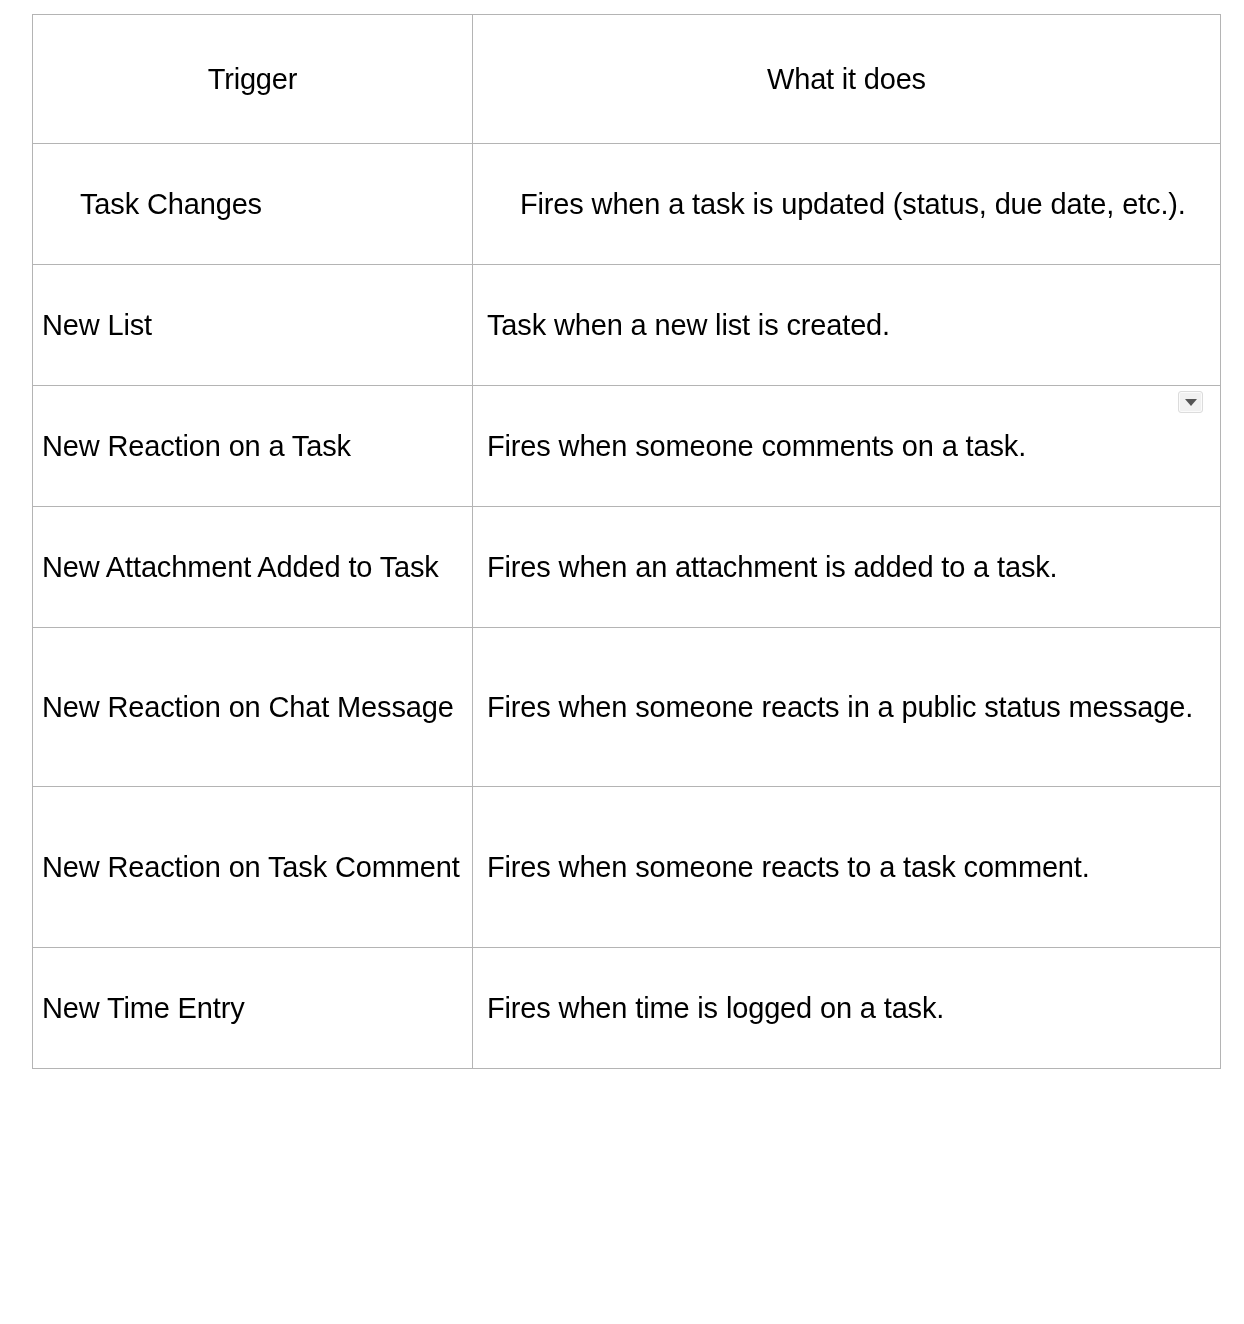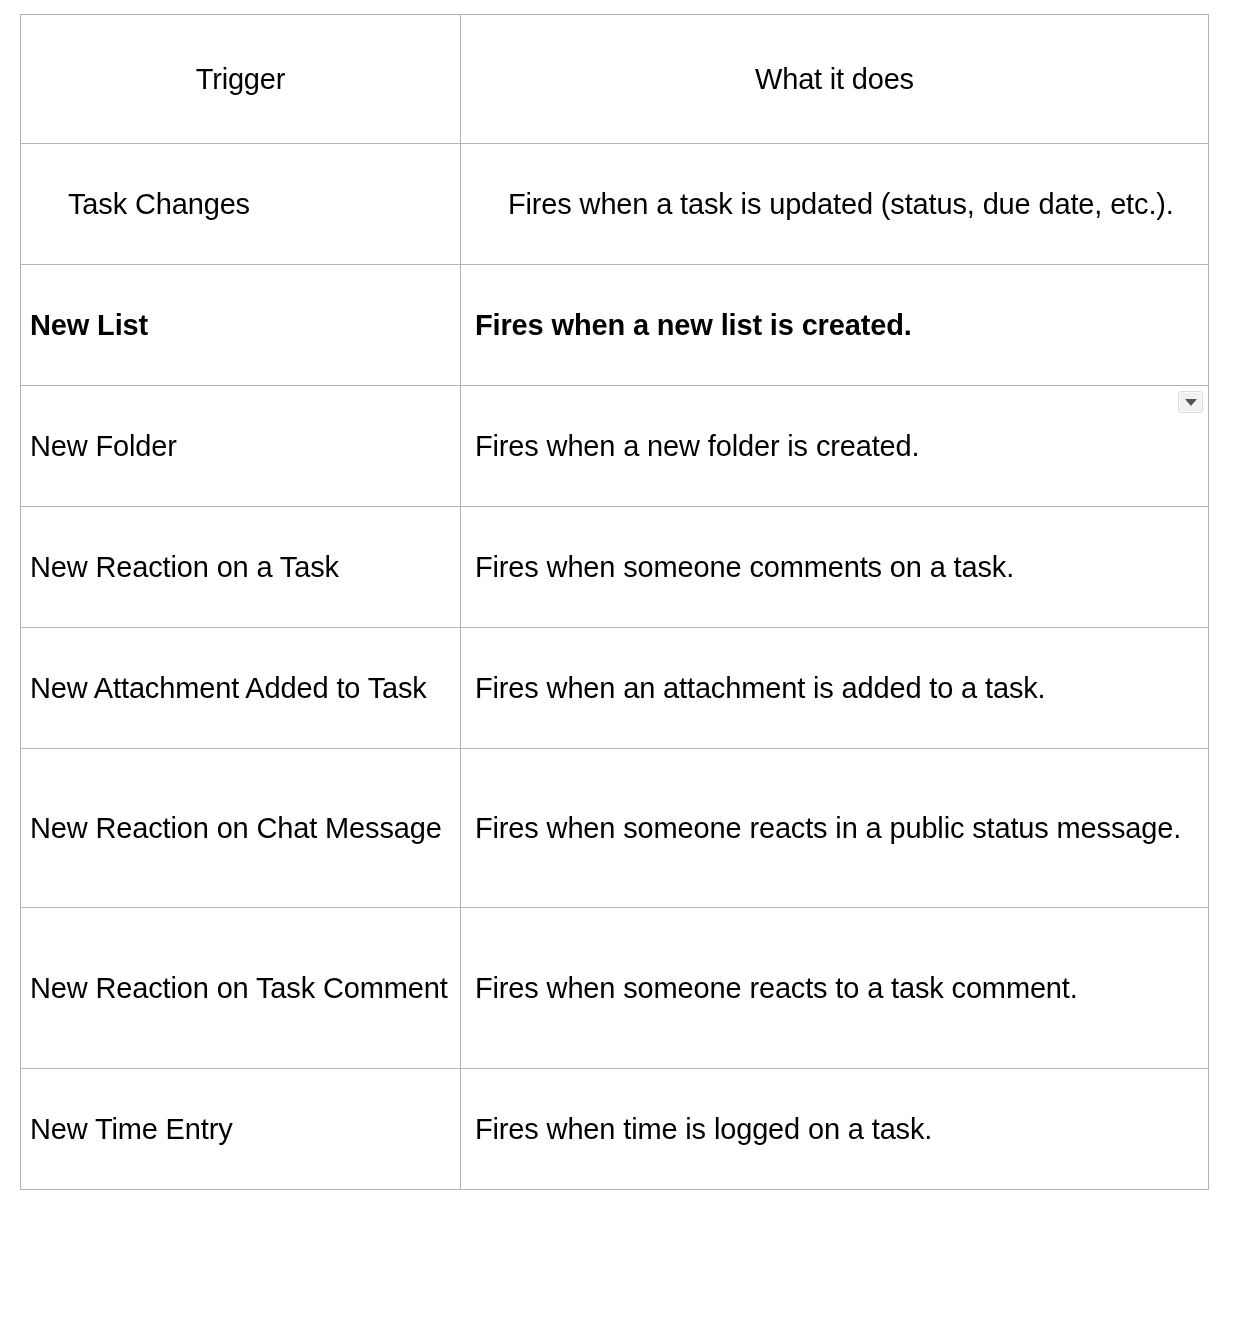--- a/index.html
+++ b/index.html
@@ -17,21 +17,21 @@
 
   #page {
     position: relative;
     width: 1244px;
     height: 1324px;
     background: #ffffff;
   }
 
   table.trigger-table {
     position: absolute;
-    left: 20px;
+    left: 32px;
     top: 14px;
     width: 1188px;
     border-collapse: collapse;
     table-layout: fixed;
     background: #ffffff;
   }
 
   table.trigger-table td,
   table.trigger-table th {
     border: 1px solid #b4b4b4;
@@ -65,21 +65,21 @@
   }
 
   tbody td.cell-desc {
     padding-left: 14px;
     padding-right: 10px;
     text-align: left;
   }
 
   tbody tr.r-1 td { height: 118px; }
   tbody tr.r-2 td { height: 120px; padding-left: 47px; }
-  tbody tr.r-3 td { height: 120px; font-weight: bold; }
+  tbody tr.r-3 td { height: 120px; }
   tbody tr.r-4 td { height: 120px; }
   tbody tr.r-5 td { height: 120px; }
   tbody tr.r-6 td { height: 120px; }
   tbody tr.r-8 td { height: 158px; }
   tbody tr.r-9 td { height: 160px; }
   tbody tr.r-10 td { height: 120px; margin-left: 40px; }
 
   
   #dropdown-control {
     position: absolute;
@@ -120,25 +120,21 @@
         <th>What it does</th>
       </tr>
     </thead>
     <tbody>
       <tr class="r-2">
         <td class="cell-trigger">Task Changes</td>
         <td class="cell-desc">Fires when a task is updated (status, due date, etc.).</td>
       </tr>
       <tr class="r-3">
         <td class="cell-trigger">New List</td>
-        <td class="cell-desc">Fires when a new list is created.</td>
-      </tr>
-      <tr class="r-4">
-        <td class="cell-trigger">New Folder</td>
-        <td class="cell-desc">Fires when a new folder is created.</td>
+        <td class="cell-desc">Task when a new list is created.</td>
       </tr>
       <tr class="r-5">
         <td class="cell-trigger">New Reaction on a Task</td>
         <td class="cell-desc">Fires when someone comments on a task.</td>
       </tr>
       <tr class="r-6">
         <td class="cell-trigger">New Attachment Added to Task</td>
         <td class="cell-desc">Fires when an attachment is added to a task.</td>
       </tr>
       <tr class="r-8">

